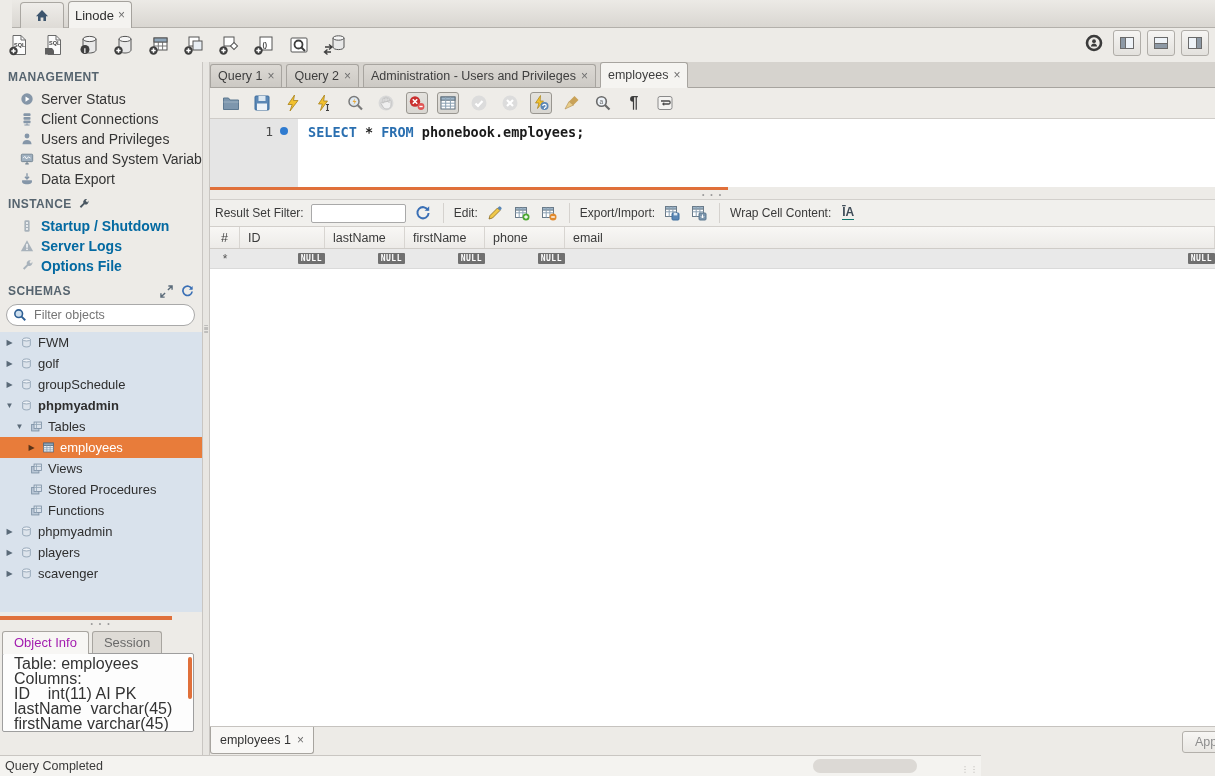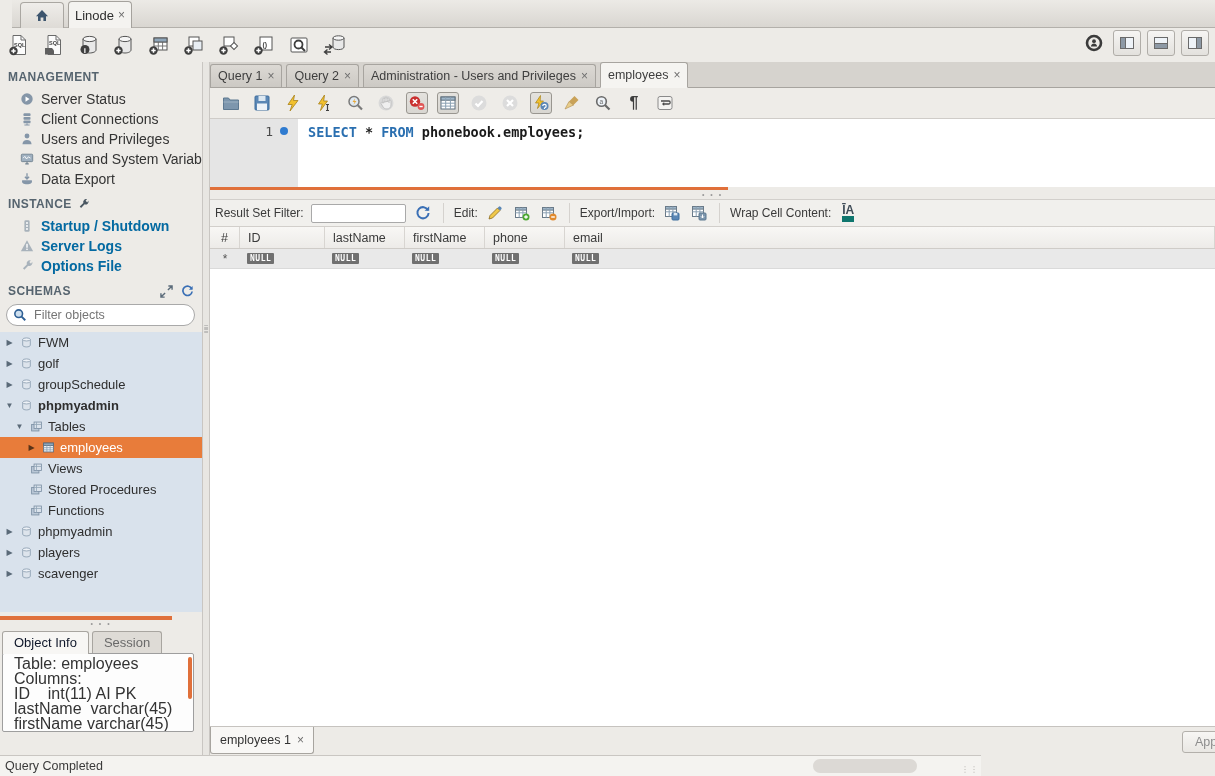--- a/index.html
+++ b/index.html
@@ -50,21 +50,21 @@
   .trow.lvl1b{padding-left:30px;}
   .trow.lvl2{padding-left:26px;}
   .trow.bold{font-weight:bold;}
   .trow.sel{background:#e87c3a;color:#fff;}
   .trow.sel .tw{color:#5a3318;}
   #tree-splitter{height:4px;background:#e0703a;width:172px;margin-top:4px;}
   .hgrip{text-align:center;color:#9a9a9a;font-size:7px;letter-spacing:2px;line-height:8px;}
   #info-tabs{display:flex;margin:3px 0 0 2px;align-items:flex-end;}
   .itab{padding:3px 11px 4px;border:1px solid #a8a5a0;border-bottom:none;border-radius:3px 3px 0 0;
     background:#dedbd6;color:#6a6a6a;font-size:13px;margin-right:3px;}
-  .itab.active{background:#f7f6f4;color:#0f172a;position:relative;z-index:2;}
+  .itab.active{background:#f7f6f4;color:#a21caf;position:relative;z-index:2;}
   #info-box{margin:-1px 8px 0 2px;border:1px solid #9e9e9e;border-radius:2px;background:#fdfdfd;
     height:79px;padding:2px 11px;font-size:16px;line-height:15px;position:relative;overflow:hidden;}
   #info-box .iline{white-space:pre;}
   #info-scroll{position:absolute;right:1px;top:3px;width:4px;height:42px;background:#e0703a;border-radius:2px;}
 
   
   #v-divider{position:absolute;left:202px;top:62px;width:8px;height:693px;background:#e8e6e2;
     border-left:1px solid #c9c6c2;border-right:1px solid #c9c6c2;}
   #v-divider .vgrip{position:absolute;top:264px;left:1px;color:#9a9a9a;font-size:8px;line-height:4px;}
 
@@ -87,32 +87,32 @@
   #ed-splitter{height:3px;background:#e0703a;width:518px;flex:0 0 3px;}
   #ed-gap{height:9px;flex:0 0 9px;background:#edebe7;display:flex;align-items:center;justify-content:center;}
 
   
   #rs-toolbar{height:28px;flex:0 0 28px;background:#f1f0ed;border-top:1px solid #d2cfcb;border-bottom:1px solid #d2cfcb;
     display:flex;align-items:center;gap:7px;padding-left:5px;color:#3a3a3a;font-size:12px;}
   #rs-filter-input{width:95px;height:19px;border:1px solid #a9a9a9;border-radius:2px;background:#fff;outline:none;
     font-family:"Liberation Sans",sans-serif;font-size:12px;padding:0 4px;}
   .vsep{width:1px;height:20px;background:#d5d2ce;margin:0 3px;}
   .rsi{width:20px;height:20px;display:flex;align-items:center;justify-content:center;}
-  #wrap-glyph{font-size:12px;color:#3f4c58;border-bottom:6px solid #0f766e;line-height:1.05;font-weight:bold;}
+  #wrap-glyph{font-size:12px;color:#3f4c58;border-bottom:1px solid #0f766e;line-height:1.05;font-weight:bold;}
   #grid-head{height:22px;flex:0 0 22px;display:flex;background:linear-gradient(#f8f7f5,#edebe8);
     border-bottom:1px solid #cfccc8;font-size:12.5px;color:#3a3a3a;}
   .hcell{border-right:1px solid #d8d5d1;display:flex;align-items:center;padding-left:8px;}
   .c-num{width:30px;flex:0 0 30px;justify-content:center;padding-left:0;}
   .c-id{width:85px;flex:0 0 85px;}
   .c-ln{width:80px;flex:0 0 80px;}
   .c-fn{width:80px;flex:0 0 80px;}
   .c-ph{width:80px;flex:0 0 80px;}
   .c-em{flex:1;}
   #grid-row{height:20px;flex:0 0 20px;display:flex;background:#e9e9e9;border-bottom:1px solid #dadada;}
-  .rcell{display:flex;align-items:center;padding-left:7px;}
+  .rcell{display:flex;align-items:center;padding-left:7px;justify-content:flex-end;}
   .rcell.c-num{justify-content:center;padding-left:0;color:#555;}
   .null-badge{display:inline-block;background:#707070;color:#fff;font-family:"DejaVu Sans Mono",monospace;
     font-size:8px;font-weight:bold;letter-spacing:.5px;padding:1px 3px;border-radius:1px;}
   #grid-body{flex:1;background:#fff;}
 
   
   #bottom-tabbar{height:29px;flex:0 0 29px;background:#edebe7;border-top:1px solid #c6c3bf;position:relative;display:flex;align-items:flex-start;}
   .btab{height:27px;margin-top:0;padding:0 9px;background:#f8f7f5;border:1px solid #a7a49f;border-top:none;
     border-radius:0 0 3px 3px;display:flex;align-items:center;gap:6px;font-size:12.5px;color:#333;}
   #apply-btn{position:absolute;left:972px;top:4px;width:56px;height:22px;background:linear-gradient(#f7f6f4,#e9e7e3);

